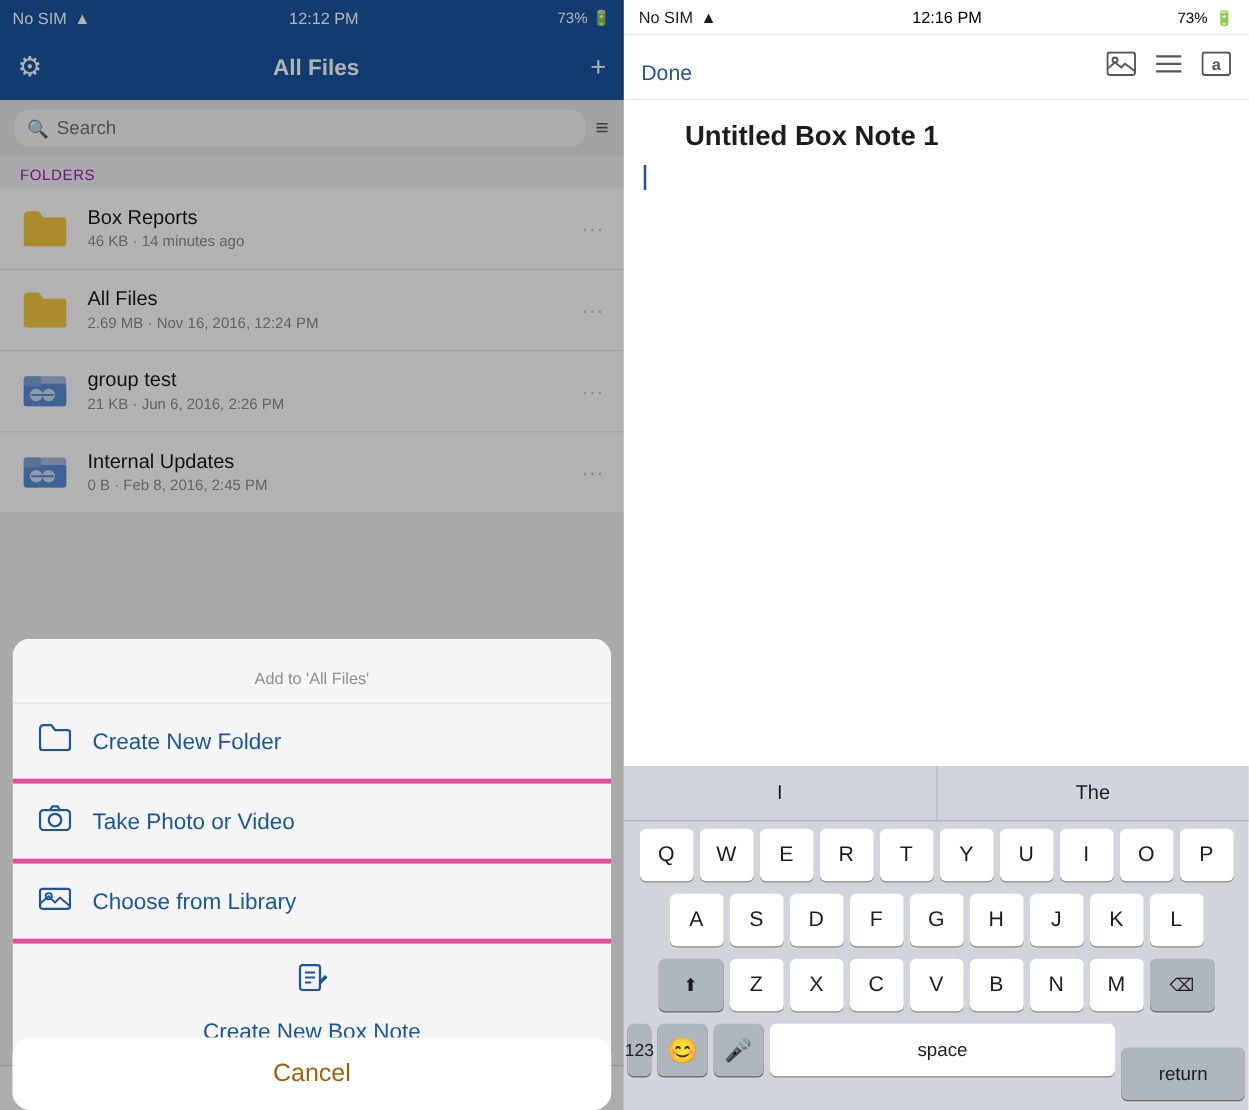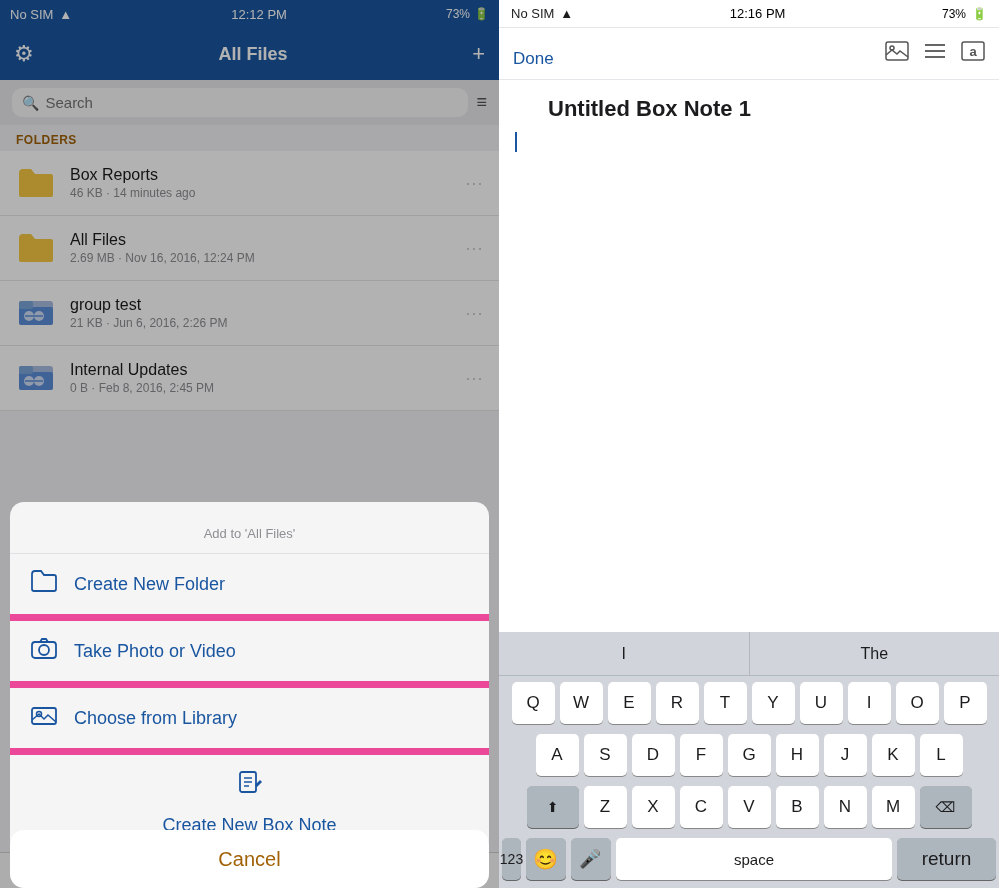--- a/index.html
+++ b/index.html
@@ -78,22 +78,22 @@
       color: #8e8e93;
       width: 100%;
       outline: none;
     }
     .filter-icon { color: #555; font-size: 18px; cursor: pointer; }
 
     
     .section-label {
       padding: 8px 16px 4px;
       font-size: 12px;
-      font-weight: 700;
-      color: #a16207;
+      font-weight: 400;
+      color: #a21caf;
       letter-spacing: 0.5px;
       background: #f2f2f7;
     }
 
     
     .folder-item {
       background: white;
       display: flex;
       align-items: center;
       padding: 12px 16px;
@@ -138,21 +138,21 @@
       font-size: 13px;
       color: #8e8e93;
       border-bottom: 1px solid #e0e0e5;
     }
     .action-item {
       background: rgba(248,248,248,0.97);
       display: flex;
       align-items: center;
       padding: 16px 20px;
       gap: 16px;
-      border-bottom: 7px solid #ec4899;
+      border-bottom: 4px solid #ec4899;
       cursor: pointer;
     }
     .action-item:last-child { border-bottom: none; flex-direction: column; }
     .action-item-icon { color: #1a56a0; font-size: 22px; width: 28px; text-align: center; }
     .action-item-label { font-size: 18px; color: #1a56a0; }
 
     
     .cancel-btn {
       position: absolute;
       bottom: 0;
@@ -308,21 +308,21 @@
       align-items: center;
       justify-content: center;
       cursor: pointer;
     }
     .key-shift { width: 52px; }
     .key-delete { width: 52px; }
     .key-numbers { width: 19px; font-size: 14px; }
     .key-emoji { width: 40px; font-size: 20px; }
     .key-mic { width: 40px; font-size: 18px; }
     .key-space { flex: 1; max-width: 280px; font-size: 15px; }
-    .key-return { width: 99px; font-size: 19px; }
+    .key-return { width: 99px; font-size: 15px; margin-top: 19px; }
     .bottom-key-row { display: flex; justify-content: center; gap: 5px; margin-bottom: 4px; }
   </style>
 </head>
 <body>
 
 <div class="left-panel">
 
   <div class="status-bar-left">
     <div class="status-left-group">
       <span>No SIM</span>

